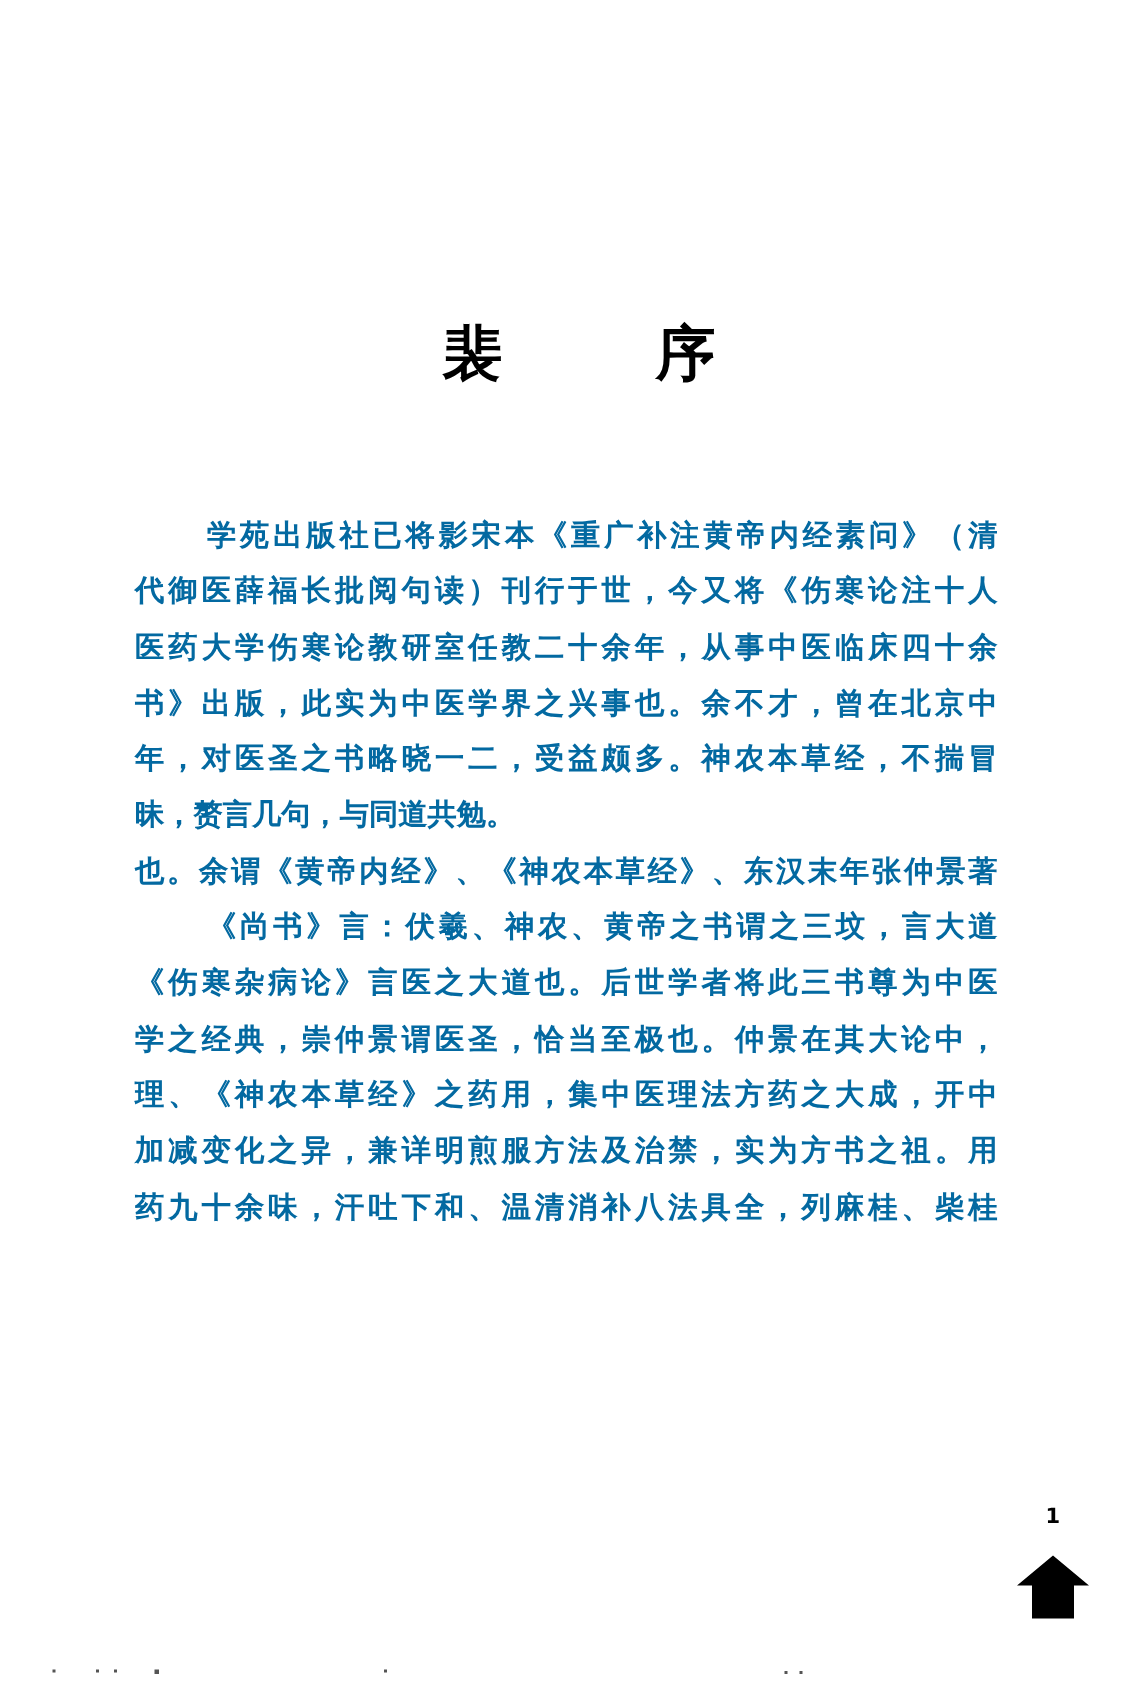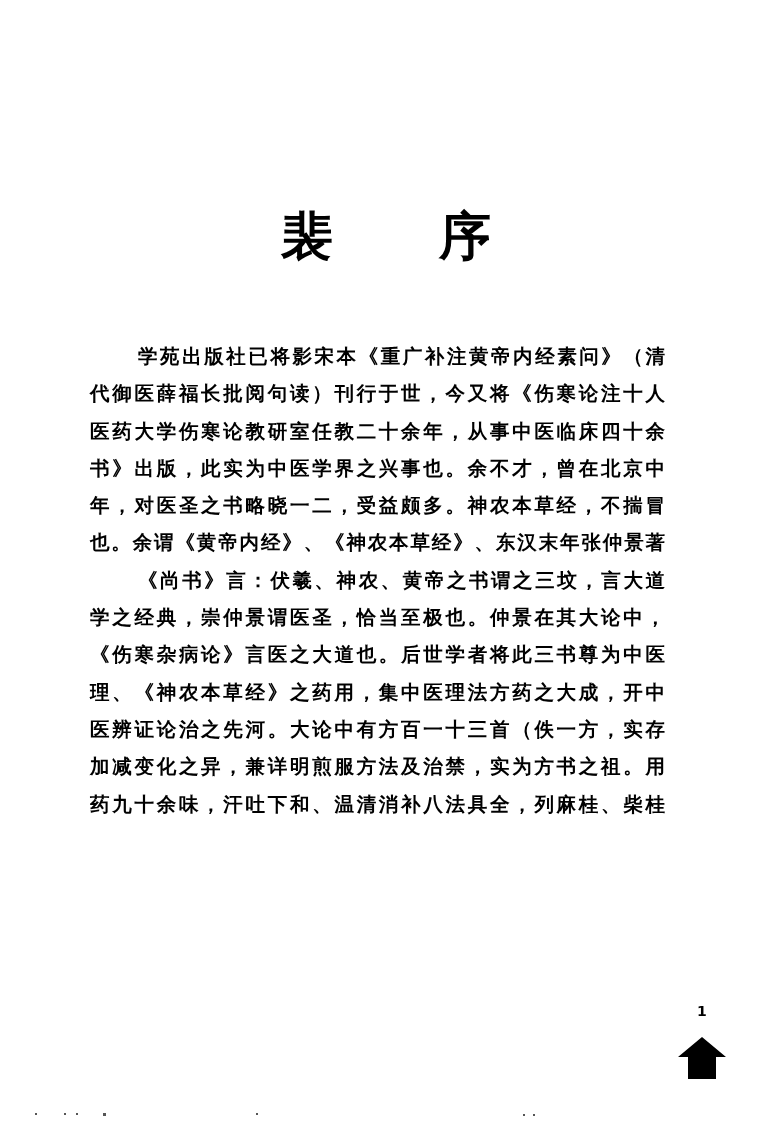--- a/index.html
+++ b/index.html
@@ -14,21 +14,21 @@
       overflow: hidden;
       font-family: "DejaVu Serif", "Liberation Serif", serif;
       color: #111111;
     }
     .page-title {
       position: absolute;
       top: 210px;
       left: 0;
       width: 764px;
       text-align: center;
-      font-size: 52px;
+      font-size: 40px;
       font-weight: bold;
       letter-spacing: 44px;
       padding-left: 52px;
       box-sizing: border-box;
       line-height: 52px;
       color: #000;
     }
     .body-text {
       position: absolute;
       top: 338px;
@@ -36,21 +36,21 @@
       width: 575px;
     }
     .line {
       height: 37.3px;
       line-height: 37.3px;
       font-size: 19.5px;
       font-weight: bold;
       white-space: nowrap;
       text-align: justify;
       text-align-last: justify;
-      color: #000000;
+      color: #0369a1;
     }
     .line.indent {
       padding-left: 48px;
     }
     .line.last {
       text-align-last: left;
     }
     .page-number {
       position: absolute;
       left: 697px;
@@ -80,28 +80,28 @@
 
 <div class="page-title">裴 序</div>
 
 <div class="body-text">
   <div>
     <div class="line indent">学苑出版社已将影宋本《重广补注黄帝内经素问》（清</div>
     <div class="line">代御医薛福长批阅句读）刊行于世，今又将《伤寒论注十人</div>
     <div class="line">医药大学伤寒论教研室任教二十余年，从事中医临床四十余</div>
     <div class="line">书》出版，此实为中医学界之兴事也。余不才，曾在北京中</div>
     <div class="line">年，对医圣之书略晓一二，受益颇多。神农本草经，不揣冒</div>
+    <div class="line last">昧，赘言几句，与同道共勉。</div>
   </div>
   <div>
     <div class="line">也。余谓《黄帝内经》、《神农本草经》、东汉末年张仲景著</div>
     <div class="line indent">《尚书》言：伏羲、神农、黄帝之书谓之三坟，言大道</div>
+    <div class="line">《伤寒杂病论》言医之大道也。后世学者将此三书尊为中医</div>
     <div class="line">学之经典，崇仲景谓医圣，恰当至极也。仲景在其大论中，</div>
-    <div class="line">《伤寒杂病论》言医之大道也。后世学者将此三书尊为中医</div>
     <div class="line">理、《神农本草经》之药用，集中医理法方药之大成，开中</div>
-    <div class="line">医辨证论治之先河。大论中有方百一十三首（佚一方，实存</div>
     <div class="line">加减变化之异，兼详明煎服方法及治禁，实为方书之祖。用</div>
     <div class="line">药九十余味，汗吐下和、温清消补八法具全，列麻桂、柴桂</div>
   </div>
 </div>
 
 <div class="page-number">1</div>
 
 <div class="home-icon">
   <svg width="52" height="46" viewBox="0 0 52 46">
     <polygon points="26,2 2,22 12,22 12,44 40,44 40,22 50,22" fill="#000"></polygon>

